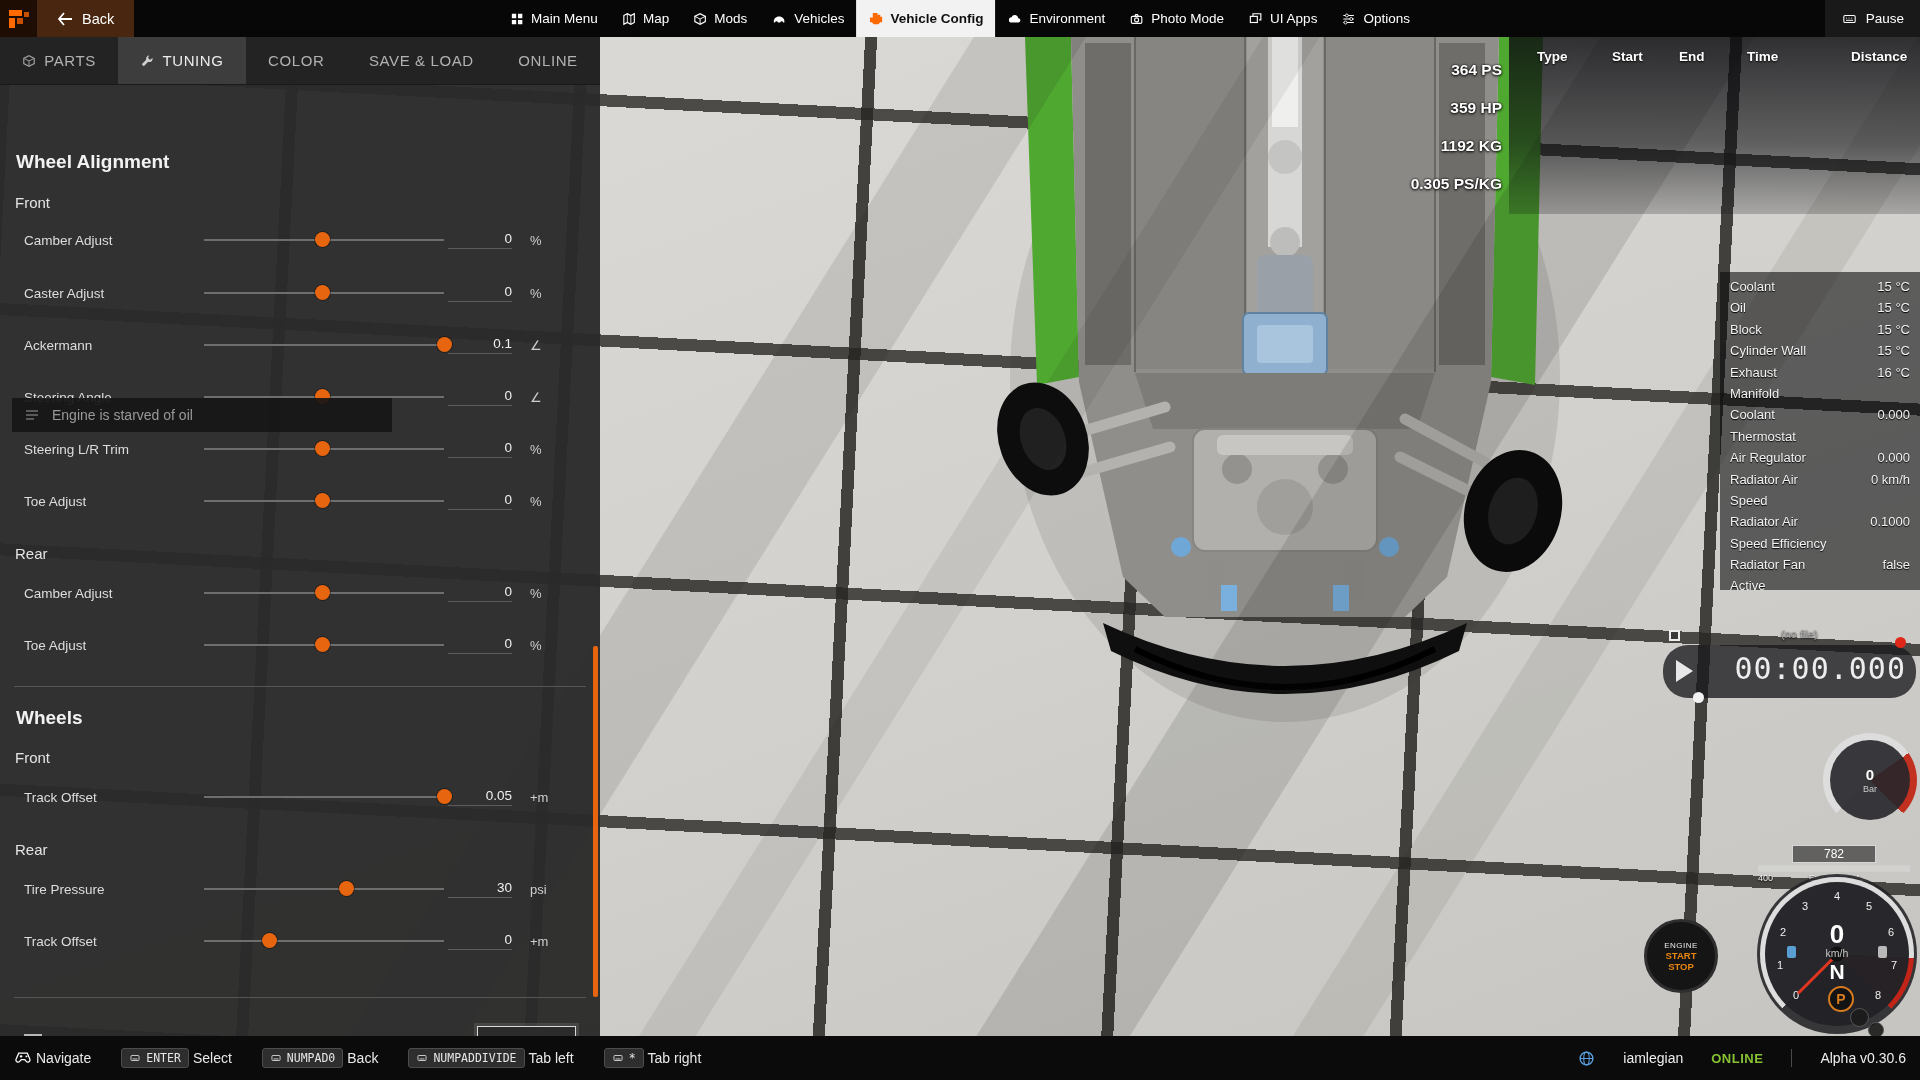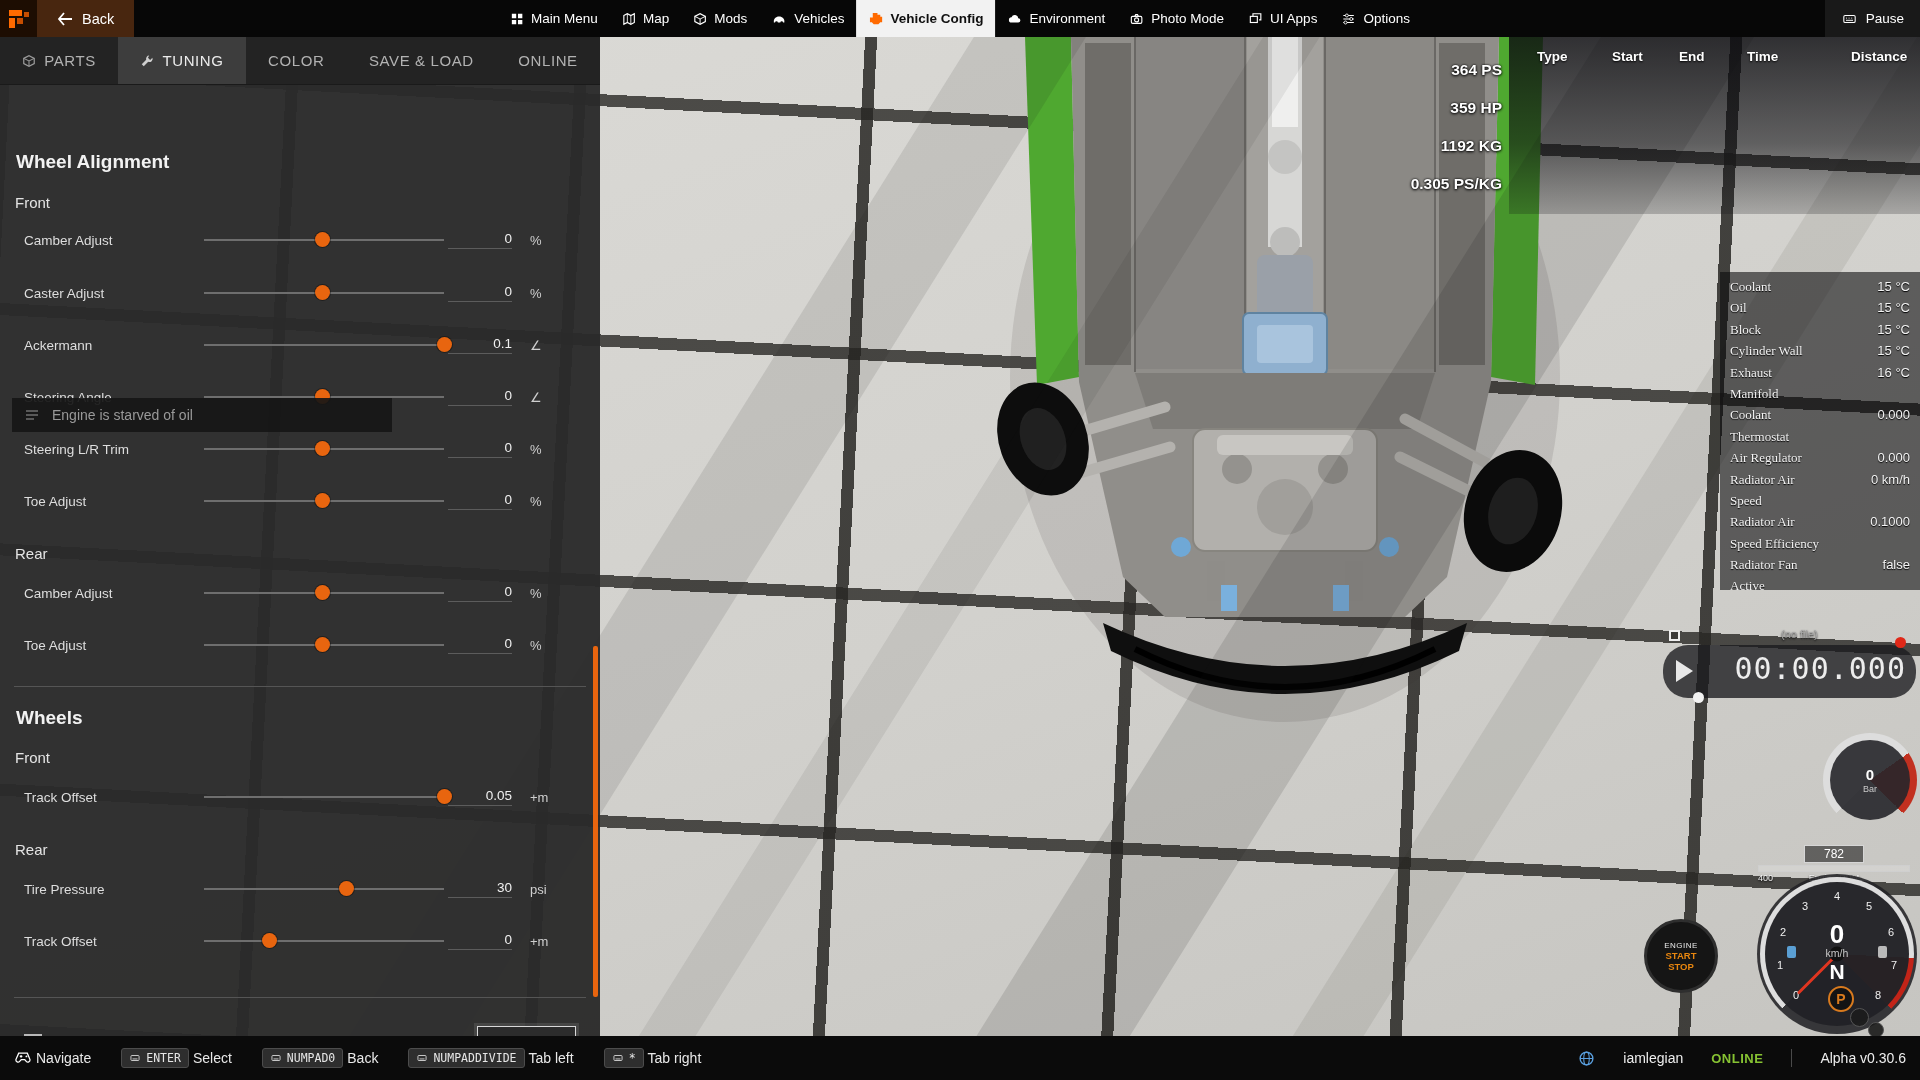--- a/index.html
+++ b/index.html
@@ -64,21 +64,21 @@
   
   .stats{position:absolute;left:1280px;top:51px;width:222px;text-align:right;z-index:10;}
   .stats div{height:38px;line-height:38px;color:#fff;font-size:15.5px;font-weight:700;
              text-shadow:0 1px 3px #000,0 0 2px #000;}
   .timing{position:absolute;left:1509px;top:37px;width:411px;height:177px;z-index:9;
           background:linear-gradient(180deg,rgba(12,12,16,0.82) 0%,rgba(12,12,16,0.58) 60%,rgba(12,12,16,0.22) 100%);}
   .timing span{position:absolute;top:12px;color:#fff;font-size:13.5px;font-weight:700;text-shadow:0 1px 2px #000;}
   .debug{position:absolute;left:1720px;top:272px;width:200px;height:318px;background:rgba(8,8,10,0.58);
          z-index:10;padding:4px 10px;overflow:hidden;}
   .drow{height:21.4px;line-height:21.4px;font-size:13px;color:#f3f3f3;text-shadow:0 1px 1px #000;display:flex;}
-  .dlabel{flex:1;font-family:Liberation Serif, serif;}
+  .dlabel{flex:1;}
   .dval{text-align:right;}
 
   
   .stopwatch{position:absolute;left:1663px;top:645px;width:253px;height:53px;background:rgba(26,26,30,0.78);z-index:10;border-radius:25px;}
   .sw-file{position:absolute;left:118px;top:-17px;font-size:11px;color:#a8a8a8;text-shadow:0 1px 2px #000;}
   .sw-square{position:absolute;left:6px;top:-15px;width:11px;height:11px;border:2px solid #eee;background:rgba(0,0,0,0.2);}
   .sw-rec{position:absolute;right:10px;top:-8px;width:11px;height:11px;border-radius:50%;background:#e02818;}
   .sw-play{position:absolute;left:13px;top:15px;width:0;height:0;border-left:17px solid #e8e8e8;
            border-top:11px solid transparent;border-bottom:11px solid transparent;cursor:pointer;}
   .sw-knob{position:absolute;left:30px;bottom:-5px;width:11px;height:11px;border-radius:50%;background:#f2f2f2;cursor:pointer;}
@@ -86,21 +86,21 @@
 
   
   .boost{position:absolute;left:1823px;top:733px;width:94px;height:94px;border-radius:50%;z-index:10;
          background:conic-gradient(from 225deg,#ddd 0 190deg,#c23020 190deg 270deg,rgba(0,0,0,0) 270deg);}
   .boost-in{position:absolute;inset:7px;border-radius:50%;background:rgba(38,38,42,0.90);
             display:flex;flex-direction:column;align-items:center;justify-content:center;}
   .boost-val{color:#fff;font-size:15px;font-weight:700;}
   .boost-unit{color:#c9c9c9;font-size:9px;margin-top:1px;}
 
   .rpmbar{position:absolute;left:1758px;top:845px;width:152px;z-index:10;}
-  .rpm-value{margin:0 auto;width:60px;height:18px;line-height:17px;border:1px solid #d6d6d6;background:rgba(12,12,12,0.55);
+  .rpm-value{margin:0 auto;width:84px;height:18px;line-height:17px;border:1px solid #d6d6d6;background:rgba(12,12,12,0.55);
              color:#fff;text-align:center;font-size:12px;}
   .rpm-track{margin-top:2px;height:7px;border:1px solid #cfcfcf;background:rgba(245,245,245,0.22);}
   .rpm-labels{display:flex;justify-content:space-between;margin-top:1px;font-size:9px;color:#f4f4f4;text-shadow:0 1px 2px #000;}
   .rpm-labels .mid{position:absolute;left:0;right:0;text-align:center;}
 
   .tacho{position:absolute;left:1757px;top:874px;width:160px;height:160px;border-radius:50%;
          background:rgba(34,34,38,0.88);z-index:10;}
   .tacho-ring{position:absolute;inset:3px;border-radius:50%;
         background:conic-gradient(from 225deg,rgba(240,240,240,0.9) 0 228deg,#c22418 228deg 270deg,rgba(0,0,0,0) 270deg);}
   .tacho-ring-in{position:absolute;inset:8px;border-radius:50%;background:rgba(34,34,38,0.97);}

